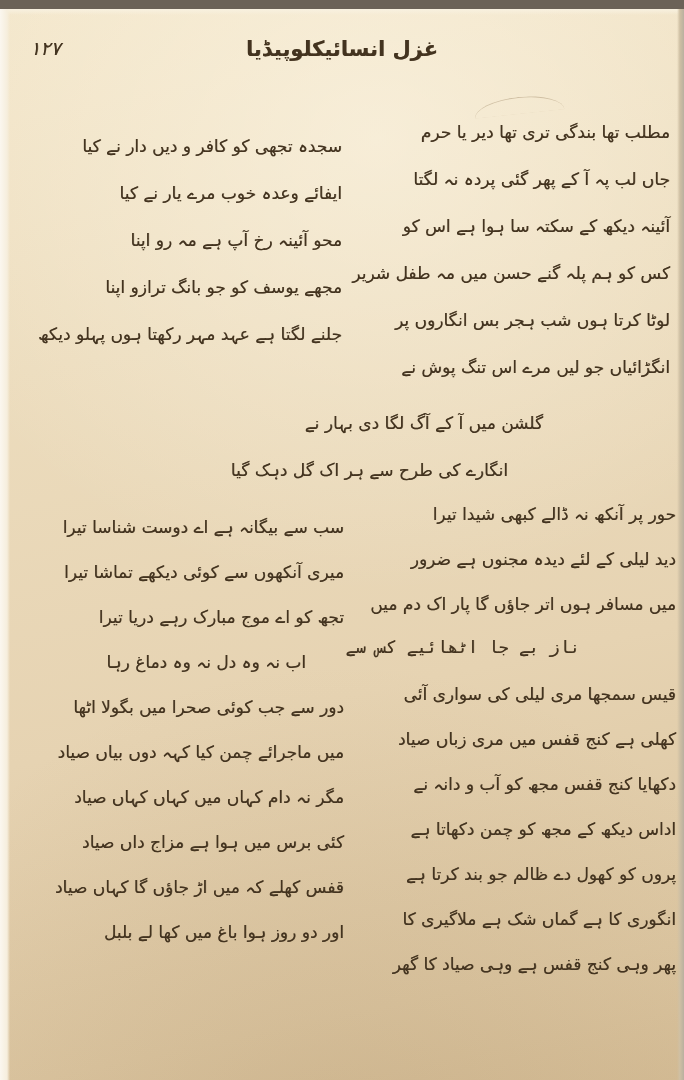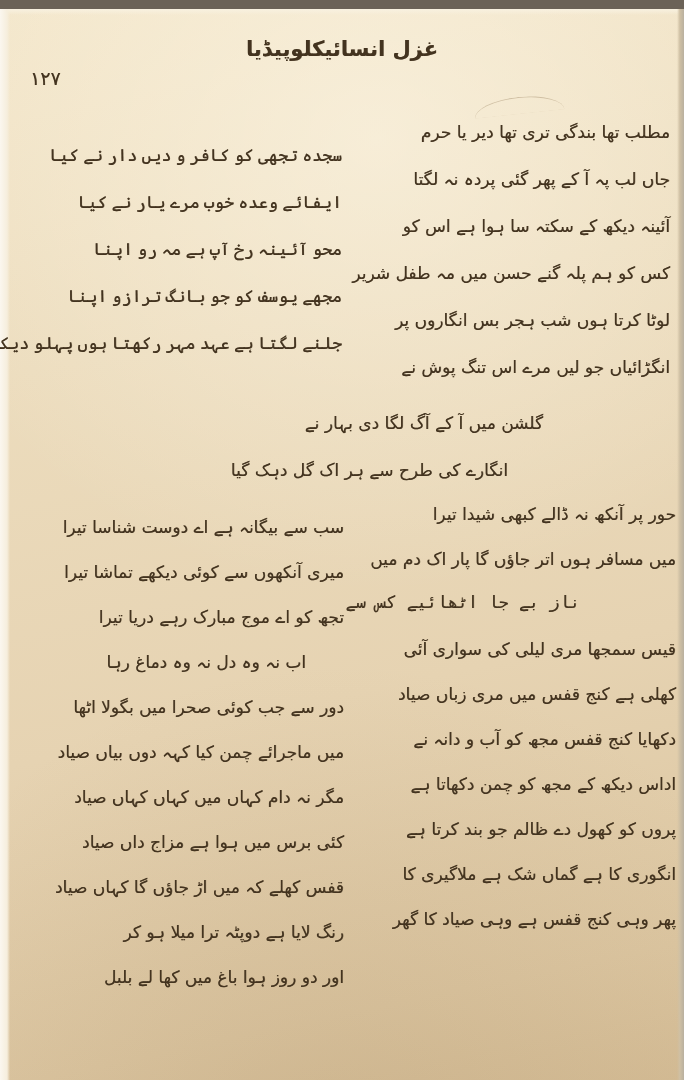--- a/index.html
+++ b/index.html
@@ -26,31 +26,31 @@
     text-shadow:0.4px 0.4px 0.3px rgba(56,42,22,0.55);
     direction:rtl;
     unicode-bidi:embed;
     white-space:nowrap;
   }
   .header-title{
     position:absolute;top:28px;left:0;right:0;
     text-align:center;font-size:21px;font-weight:bold;
   }
   .page-number{
-    position:absolute;top:58px;left:30px;
-    font-size:19px;letter-spacing:2px;
+    position:absolute;top:28px;left:30px;
+    font-size:19px;letter-spacing:2px;font-style:italic;
   }
 
   .col{position:absolute;}
   .col .line{text-align:right;font-size:17px;}
   .sec1 .line{height:47px;line-height:46px;}
   .sec2 .line{height:45px;line-height:44px;}
 
   .sec1-right{top:100px;right:14px;width:332px;}
-  .sec1-left {top:124px;left:18px;width:324px;font-family:Liberation Serif, serif;}
+  .sec1-left {top:114px;left:18px;width:324px;}
 
   .center-line{position:absolute;font-size:17px;line-height:40px;}
   .center-line-1{top:394px;right:141px;}
   .center-line-2{top:441px;right:176px;}
 
   .sec2-right{top:483px;right:8px;width:338px;}
   .sec2-left {top:496px;left:14px;width:330px;}
 
   .indent{padding-right:96px;font-family:Liberation Mono, monospace;}
   .indent-sm{padding-right:38px;}
@@ -91,20 +91,21 @@
     <div class="line ink" dir="rtl">محو آئینہ رخ آپ ہے مہ رو اپنا</div>
     <div class="line ink" dir="rtl">مجھے یوسف کو جو بانگ ترازو اپنا</div>
     <div class="line ink" dir="rtl">جلنے لگتا ہے عہد مہر رکھتا ہوں پہلو دیکھ</div>
   </div>
 
   <div class="center-line center-line-1 ink" dir="rtl">گلشن میں آ کے آگ لگا دی بہار نے</div>
   <div class="center-line center-line-2 ink" dir="rtl">انگارے کی طرح سے ہر اک گل دہک گیا</div>
 
   <div class="col sec2 sec2-right">
     <div class="line ink" dir="rtl">حور پر آنکھ نہ ڈالے کبھی شیدا تیرا</div>
+    <div class="line ink" dir="rtl">دید لیلی کے لئے دیدہ مجنوں ہے ضرور</div>
     <div class="line ink" dir="rtl">میں مسافر ہوں اتر جاؤں گا پار اک دم میں</div>
     <div class="line ink indent" dir="rtl">ناز بے جا اٹھائیے کس سے</div>
     <div class="line ink" dir="rtl">قیس سمجھا مری لیلی کی سواری آئی</div>
     <div class="line ink" dir="rtl">کھلی ہے کنج قفس میں مری زباں صیاد</div>
     <div class="line ink" dir="rtl">دکھایا کنج قفس مجھ کو آب و دانہ نے</div>
     <div class="line ink" dir="rtl">اداس دیکھ کے مجھ کو چمن دکھاتا ہے</div>
     <div class="line ink" dir="rtl">پروں کو کھول دے ظالم جو بند کرتا ہے</div>
     <div class="line ink" dir="rtl">انگوری کا ہے گماں شک ہے ملاگیری کا</div>
     <div class="line ink" dir="rtl">پھر وہی کنج قفس ہے وہی صیاد کا گھر</div>
   </div>
@@ -112,16 +113,15 @@
   <div class="col sec2 sec2-left">
     <div class="line ink" dir="rtl">سب سے بیگانہ ہے اے دوست شناسا تیرا</div>
     <div class="line ink" dir="rtl">میری آنکھوں سے کوئی دیکھے تماشا تیرا</div>
     <div class="line ink" dir="rtl">تجھ کو اے موج مبارک رہے دریا تیرا</div>
     <div class="line ink indent-sm" dir="rtl">اب نہ وہ دل نہ وہ دماغ رہا</div>
     <div class="line ink" dir="rtl">دور سے جب کوئی صحرا میں بگولا اٹھا</div>
     <div class="line ink" dir="rtl">میں ماجرائے چمن کیا کہہ دوں بیاں صیاد</div>
     <div class="line ink" dir="rtl">مگر نہ دام کہاں میں کہاں کہاں صیاد</div>
     <div class="line ink" dir="rtl">کئی برس میں ہوا ہے مزاج داں صیاد</div>
     <div class="line ink" dir="rtl">قفس کھلے کہ میں اڑ جاؤں گا کہاں صیاد</div>
-    <div class="line ink" dir="rtl">رنگ لایا ہے دوپٹہ ترا میلا ہو کر</div>
     <div class="line ink" dir="rtl">اور دو روز ہوا باغ میں کھا لے بلبل</div>
   </div>
 </div>
 
 </body></html>

